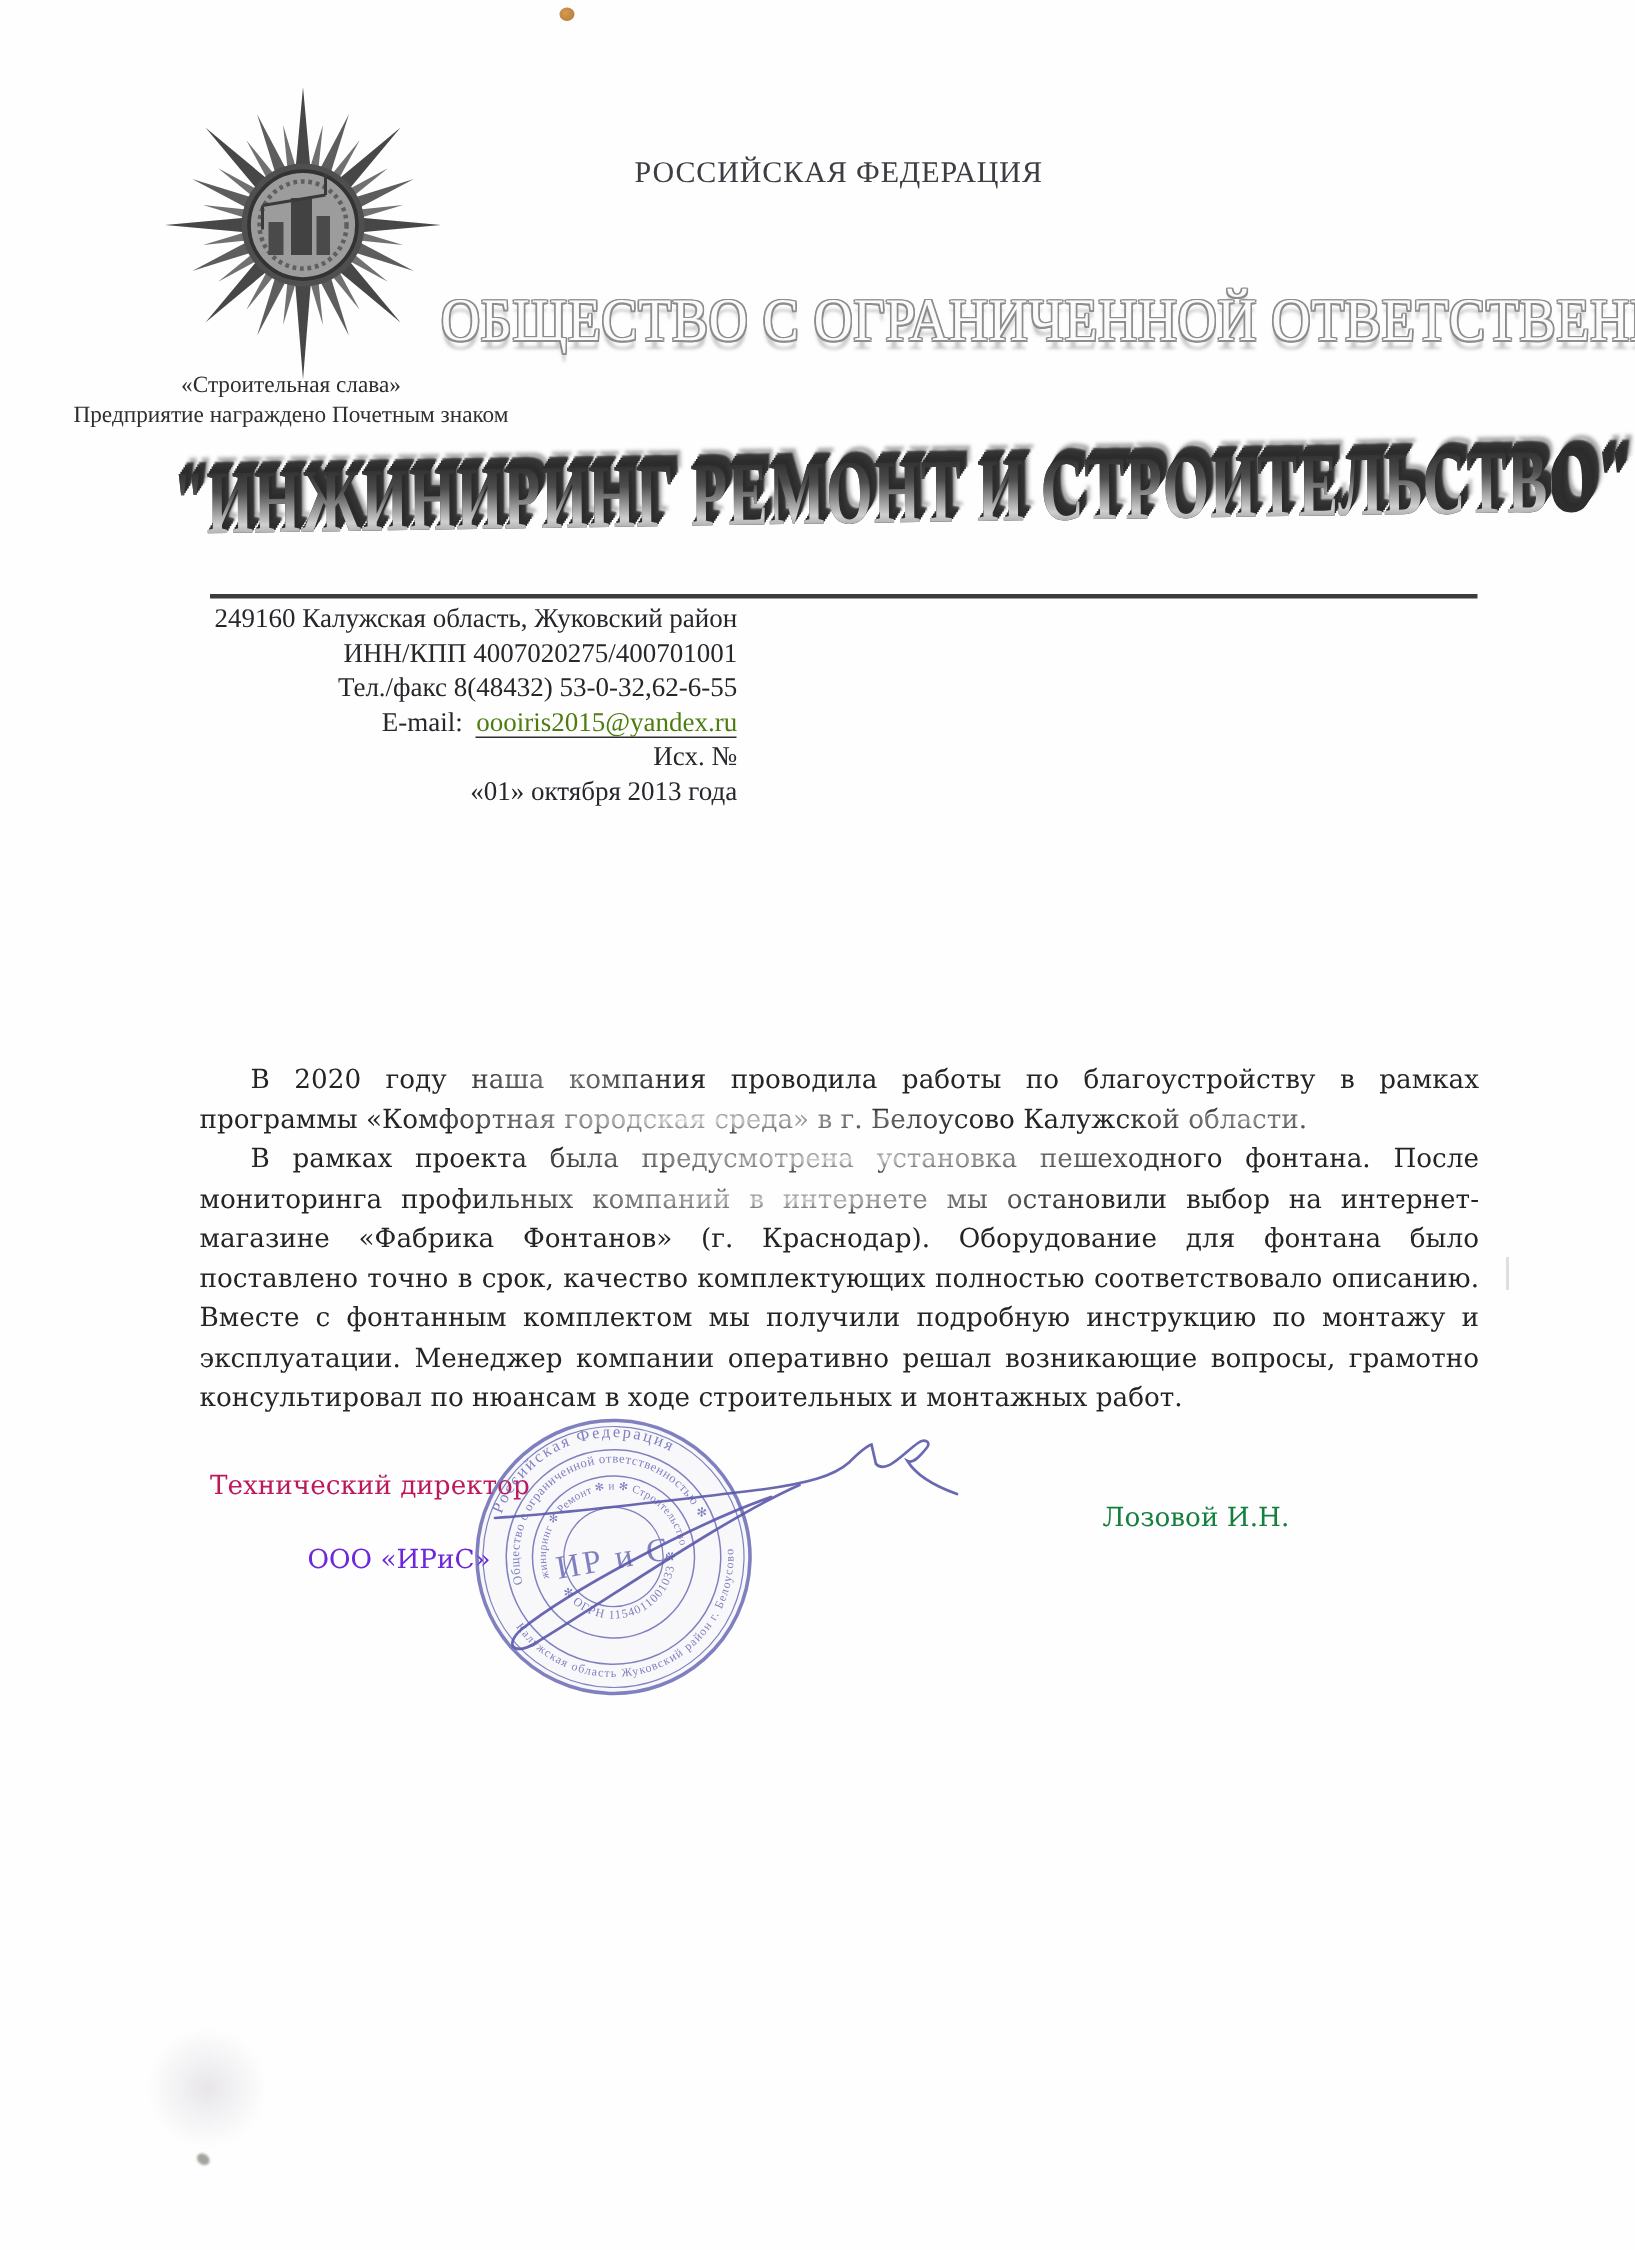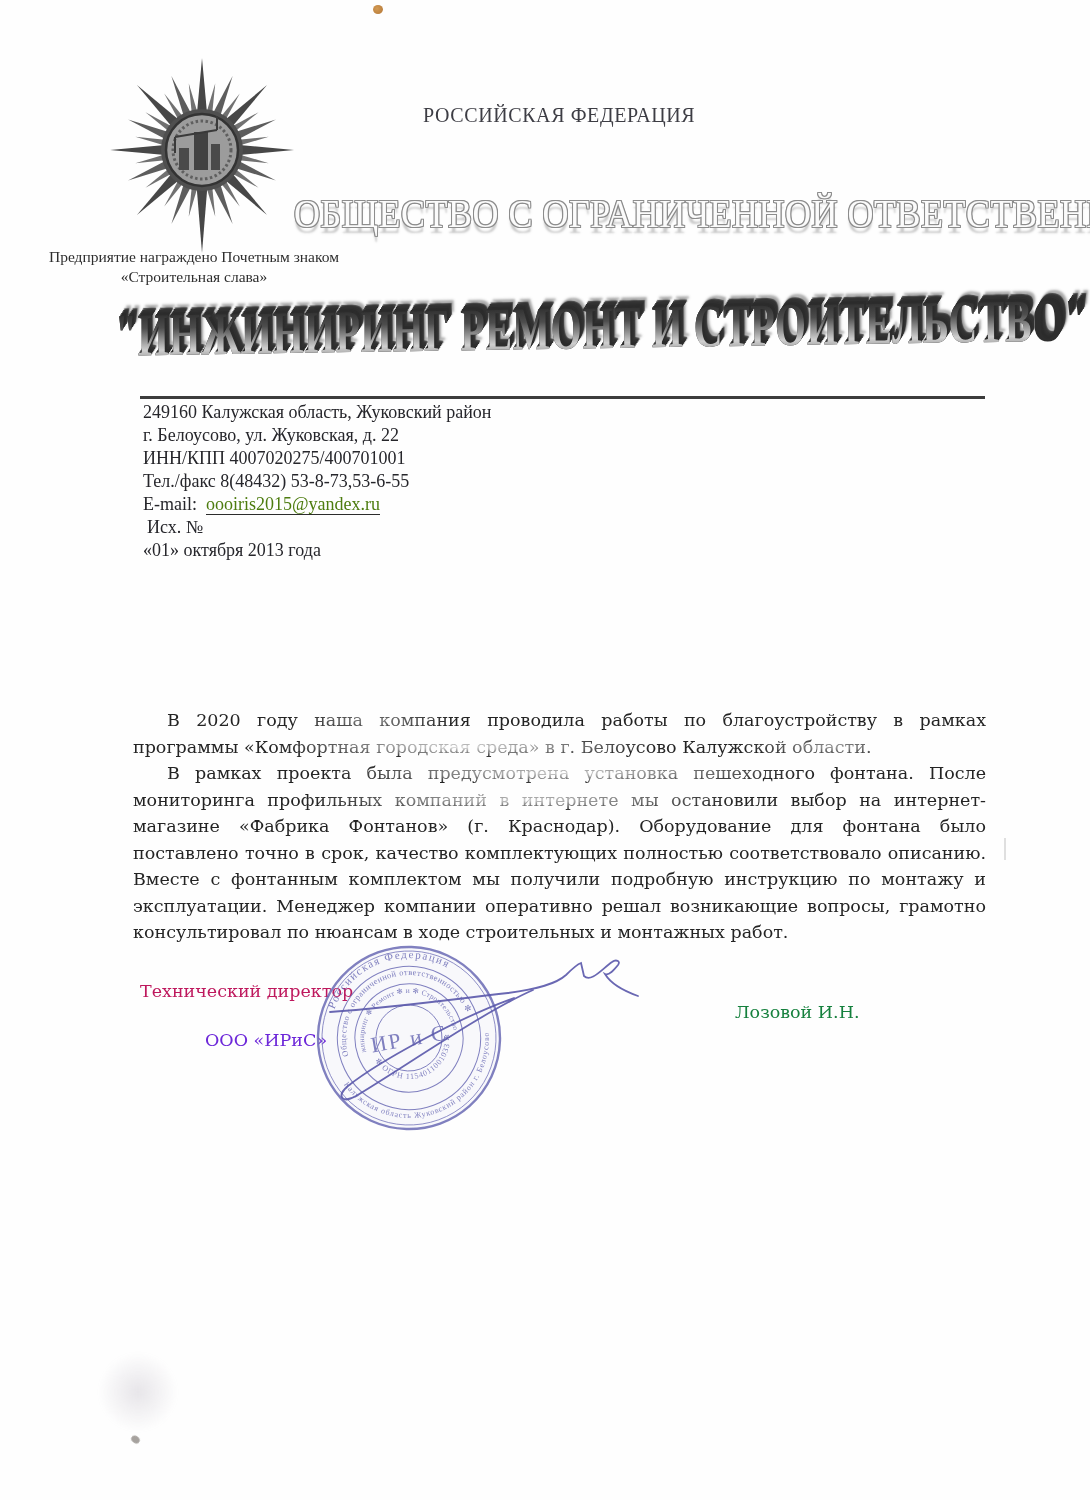--- a/index.html
+++ b/index.html
@@ -47,21 +47,21 @@
   }
   .title-face{
     color:#444;
     background:linear-gradient(180deg,#242424 4%,#4d4d4d 38%,#cfcfcf 74%,#8f8f8f 94%);
     -webkit-background-clip:text;background-clip:text;
     -webkit-text-fill-color:transparent;
   }
   .hrule{left:140px;top:396px;width:845px;height:2.5px;background:#3c3c3c;}
 
   
-  .letterhead{left:143px;top:401px;font-size:18px;line-height:23px;color:#26262b;}
+  .letterhead{left:143px;top:401px;font-size:18px;line-height:23px;color:#26262b;text-align:right;}
   .letterhead .mail a,.letterhead .mail .addr{
     color:#4d7c0f;text-decoration:none;border-bottom:1.4px solid #2c2c2c;padding-bottom:0;
   }
   .letterhead .iskh{padding-left:4px;}
 
   
   .body-text{
     left:133px;top:707px;width:853px;
     font-family:"DejaVu Serif",serif;font-size:17.5px;line-height:26.5px;
     color:#242424;text-align:justify;
@@ -155,35 +155,34 @@
       <rect x="-8" y="-18" width="14" height="38" fill="#424242"></rect>
       <rect x="9" y="-6" width="9" height="26" fill="#4a4a4a"></rect>
       <rect x="-23" y="-2" width="10" height="22" fill="#4a4a4a"></rect>
       <path d="M-27,-13 L15,-20 M15,-20 L15,-34 M-27,-13 L-27,3" stroke="#3a3a3a" stroke-width="2" fill="none"></path>
     </g>
   </svg>
 
   <div class="abs country">РОССИЙСКАЯ ФЕДЕРАЦИЯ</div>
   <div class="abs orgtype">ОБЩЕСТВО С ОГРАНИЧЕННОЙ ОТВЕТСТВЕННОСТЬЮ</div>
   <div class="abs award">
+    <div>«Строительная слава»</div>
     <div>Предприятие награждено Почетным знаком</div>
-    <div>«Строительная слава»</div>
   </div>
 
   <div class="abs title-wrap">
     <div class="title-layer title-shadow">"ИНЖИНИРИНГ РЕМОНТ И СТРОИТЕЛЬСТВО"</div>
     <div class="title-layer title-face">"ИНЖИНИРИНГ РЕМОНТ И СТРОИТЕЛЬСТВО"</div>
   </div>
   <div class="abs hrule"></div>
 
   <div class="abs letterhead">
     <div>249160 Калужская область, Жуковский район</div>
-    <div>г. Белоусово, ул. Жуковская, д. 22</div>
     <div>ИНН/КПП 4007020275/400701001</div>
-    <div>Тел./факс 8(48432) 53-8-73,53-6-55</div>
+    <div>Тел./факс 8(48432) 53-0-32,62-6-55</div>
     <div class="mail"><span>E-mail:</span>&nbsp;&nbsp;<span class="addr">oooiris2015@yandex.ru</span></div>
     <div class="iskh">Исх. №</div>
     <div>«01» октября 2013 года</div>
   </div>
 
   <div class="abs body-text">
     <p>В 2020 году наша компания проводила работы по благоустройству в рамках программы «Комфортная городская среда» в г. Белоусово Калужской области.</p>
     <p>В рамках проекта была предусмотрена установка пешеходного фонтана. После мониторинга профильных компаний в интернете мы остановили выбор на интернет-магазине «Фабрика Фонтанов» (г. Краснодар). Оборудование для фонтана было поставлено точно в срок, качество комплектующих полностью соответствовало описанию. Вместе с фонтанным комплектом мы получили подробную инструкцию по монтажу и эксплуатации. Менеджер компании оперативно решал возникающие вопросы, грамотно консультировал по нюансам в ходе строительных и монтажных работ.</p>
   </div>
   <div class="abs fade-overlay"></div>

